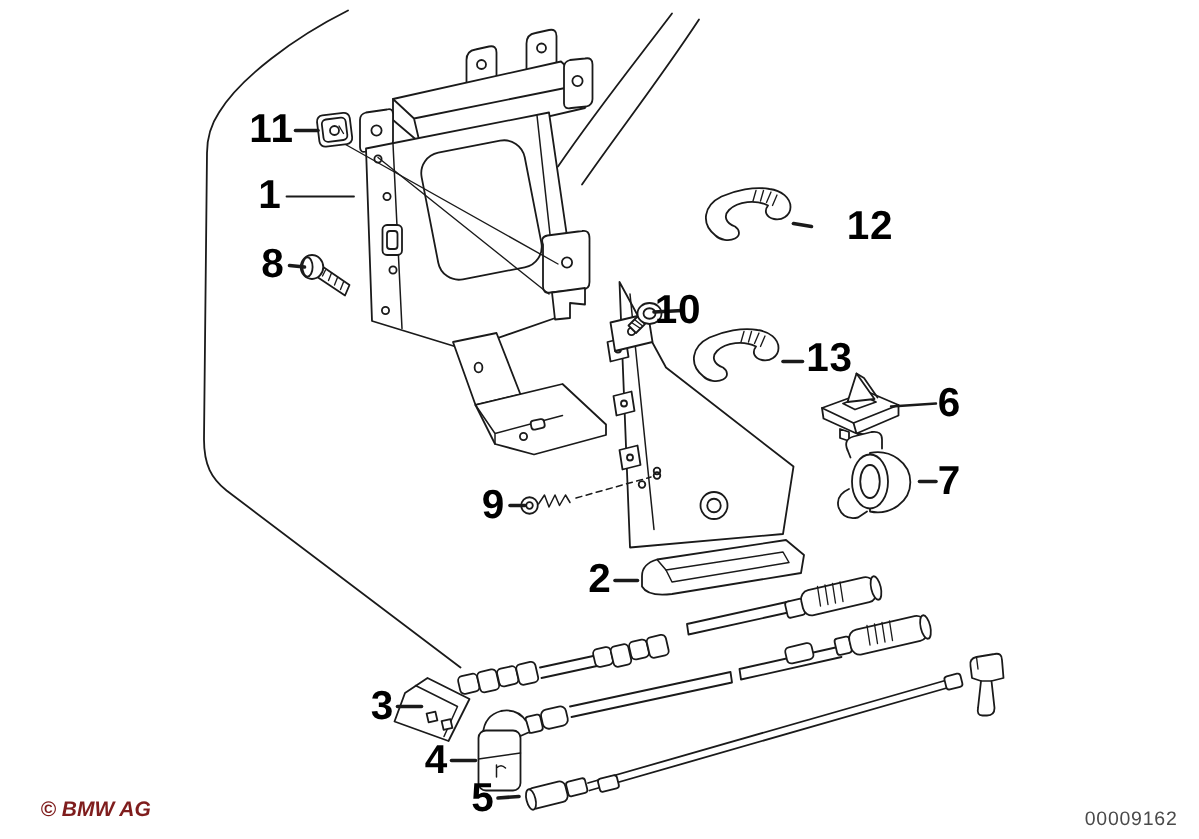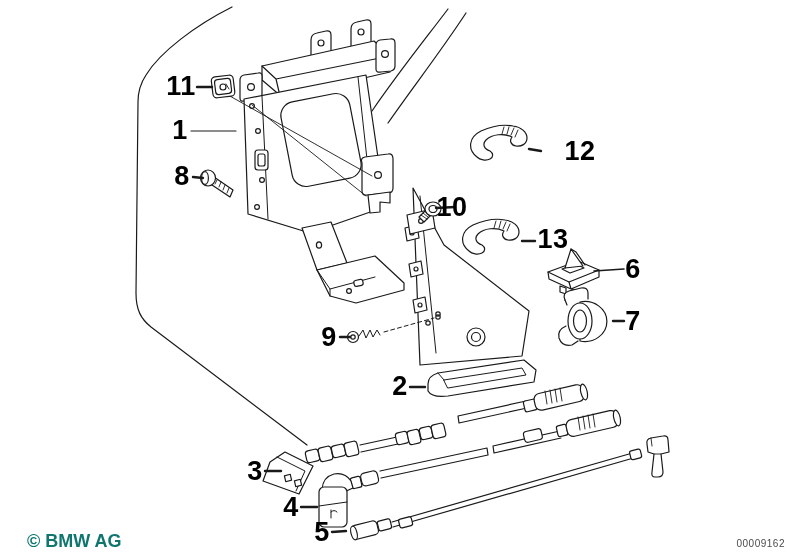--- a/index.html
+++ b/index.html
@@ -7,24 +7,24 @@
     position:relative;width:799px;height:559px;background:#ffffff;
     font-family:"Liberation Sans","DejaVu Sans",sans-serif;overflow:hidden;
   }
   #art{position:absolute;left:0;top:0;}
   .callout{
     position:absolute;transform:translate(-50%,-50%);
     font-weight:700;font-size:27px;color:#000;line-height:1;
     letter-spacing:0.5px;user-select:none;
   }
   .copyright{
-    position:absolute;left:27px;top:531px;font-size:18px;font-weight:600;color:#0f766e;
+    position:absolute;left:27px;top:531px;font-size:14px;font-weight:600;color:#7f1d1d;font-style:italic;
   }
   .docnum{
-    position:absolute;right:14px;top:538px;font-size:10px;color:#4a4a4a;letter-spacing:0.5px;
+    position:absolute;right:14px;top:538px;font-size:13px;color:#4a4a4a;letter-spacing:0.5px;
   }
 </style>
 </head>
 <body>
 
 <div id="stage">
 
   <svg id="art" width="799" height="559" viewBox="0 0 799 559" fill="none" stroke="#1a1a1a" stroke-width="1.2" stroke-linejoin="round" stroke-linecap="round">
 
     <g>

